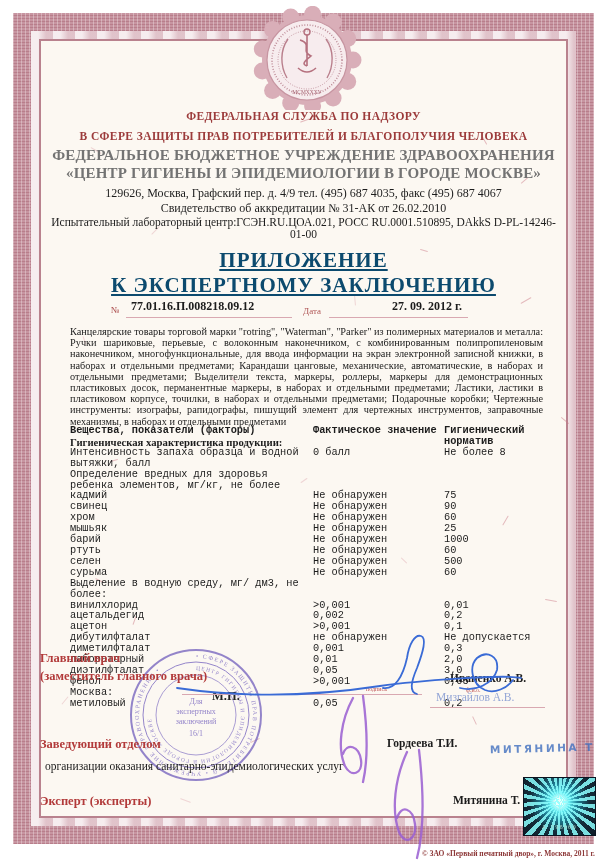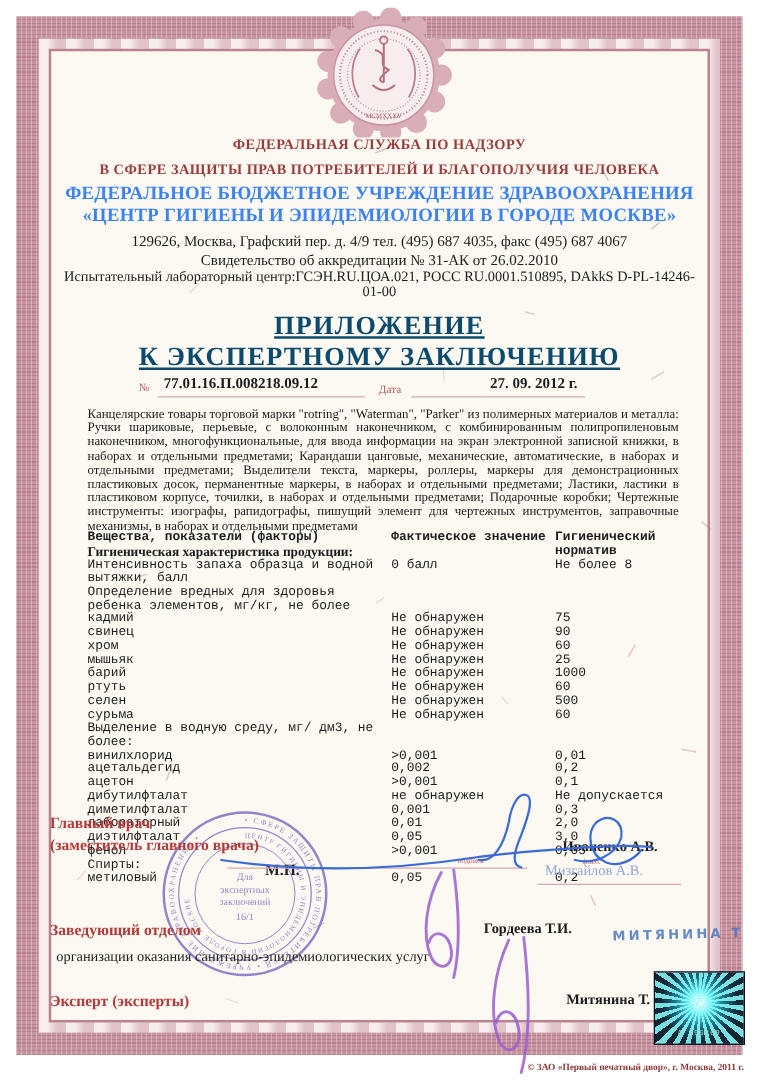--- a/index.html
+++ b/index.html
@@ -15,21 +15,21 @@
   .scallop{position:absolute;left:31px;top:31px;right:31px;bottom:38px;
     background:#ecd7dc;
     background-image:repeating-linear-gradient(90deg, rgba(255,255,255,.55) 0 7px, rgba(185,125,140,.22) 15px 22px);}
   .paper{position:absolute;left:39px;top:39px;right:39px;bottom:46px;
     background:#fcf8f2;border:2px solid #b9828e;}
   .fibers span{position:absolute;display:block;height:1px;background:rgba(205,125,138,.5);border-radius:1px;}
   
   .abs{position:absolute;}
   .ctr{left:50px;right:50px;text-align:center;}
   .maroon{color:#9c3b3b;font-weight:bold;font-size:11.5px;letter-spacing:.4px;}
-  .blueorg{color:#3b82f6;font-weight:bold;font-size:15px;letter-spacing:.2px;}
+  .blueorg{color:#737373;font-weight:bold;font-size:15px;letter-spacing:.2px;}
   .addr{font-size:12px;color:#1d1d1d;}
   .title-line{color:#0c4a6e;font-weight:bold;font-size:21px;letter-spacing:1px;text-decoration:underline;}
   .small-red{color:#b05656;font-size:9px;}
   .tiny-red{color:#c05858;font-size:6px;}
   .uline{border-top:1px solid #d9a8b1;height:0;}
   .bold12{font-weight:bold;font-size:12px;}
   .para{font-size:10.3px;line-height:11.2px;text-align:justify;}
   .sec-title{font-weight:bold;font-size:10.7px;}
   
   .tbl{font-size:10.3px;line-height:10.9px;font-family:Liberation Mono, monospace;}
@@ -231,21 +231,21 @@
         <div>диэтилфталат</div>
         <div>0,05</div>
         <div>3,0</div>
       </div>
         <div class="trow">
         <div>фенол</div>
         <div>&gt;0,001</div>
         <div>0,05</div>
       </div>
         <div class="trow">
-        <div>Спирты:</div>
+        <div>Москва:</div>
         <div></div>
         <div></div>
       </div>
         <div class="trow">
         <div>метиловый</div>
         <div>0,05</div>
         <div>0,2</div>
       </div>
       </div>
   </div>

